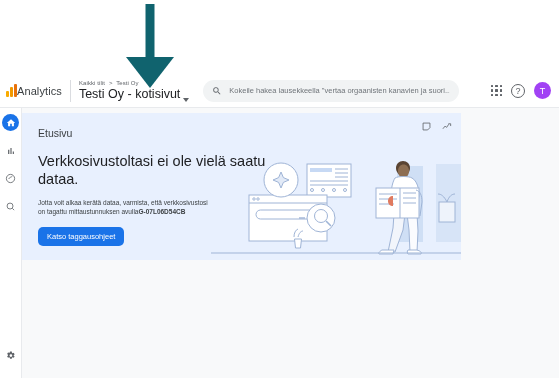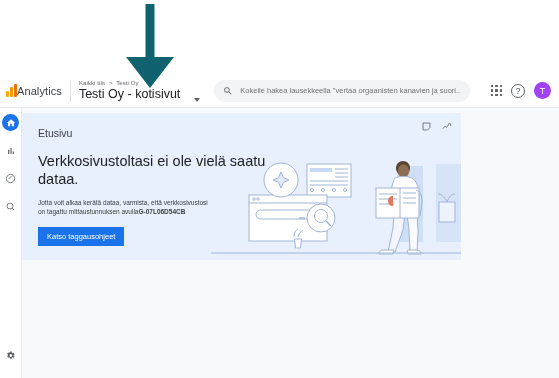--- a/index.html
+++ b/index.html
@@ -21,21 +21,21 @@
   .ga-logo i { display: block; width: 3px; border-radius: 1px; }
   .ga-logo i.b1 { height: 6px;  background: #f9ab00; }
   .ga-logo i.b2 { height: 10px; background: #f29900; }
   .ga-logo i.b3 { height: 13px; background: #e8710a; }
   .brand-name { font-size: 11px; color: #3c4043; letter-spacing: .1px; }
   .vdiv { width: 1px; height: 22px; background: #dadce0; margin: 0 8px; }
 
   .prop-sel { display: flex; flex-direction: column; justify-content: center; cursor: pointer; }
   .crumb { font-size: 6px; color: #5f6368; line-height: 8px; letter-spacing: .1px; white-space: nowrap; }
   .crumb .sep { margin: 0 2px; }
-  .prop-row { display: flex; align-items: flex-end; gap: 14px; }
+  .prop-row { display: flex; align-items: flex-end; gap: 3px; }
   .prop-title { font-size: 12.5px; color: #202124; line-height: 15px; white-space: nowrap; }
   .caret { width: 0; height: 0; border-left: 3px solid transparent; border-right: 3px solid transparent; border-top: 4px solid #5f6368; }
 
   .searchbar {
     margin-left: 14px; width: 256px; height: 22px; background: #f1f3f4;
     border-radius: 11px; display: flex; align-items: center; padding: 0 9px; cursor: text;
   }
   .searchbar .sph { font-size: 7.5px; color: #70757a; margin-left: 7px; white-space: nowrap; overflow: hidden; }
 
   .top-right { margin-left: auto; display: flex; align-items: center; gap: 9px; margin-right: 8px; }
@@ -62,21 +62,21 @@
     position: relative; margin: 5px 0 0 0; width: 439px; height: 147px;
     background: #e8f0fe; overflow: hidden;
   }
   .hero-txt { position: absolute; left: 16px; top: 14px; width: 270px; }
   .hero-eyebrow { font-size: 10.5px; color: #3c4043; margin-bottom: 13px; }
   .hero-h1 { font-size: 14.5px; line-height: 18px; color: #202124; margin-bottom: 10px; }
   .hero-p { font-size: 6.5px; line-height: 9px; color: #3c4043; width: 172px; margin-bottom: 9px; }
   .hero-p b { font-weight: bold; }
   .hero-btn {
     display: inline-block; background: #1a73e8; color: #fff; font-size: 7.5px;
-    padding: 5px 9px; border-radius: 0; border: none; cursor: pointer; font-family: inherit;
+    padding: 5px 9px; border-radius: 5px; border: none; cursor: pointer; font-family: inherit;
   }
   .hero-actions { position: absolute; right: 8px; top: 8px; display: flex; align-items: center; gap: 9px; }
   .hero-act { cursor: pointer; color: #5f6368; display: flex; }
   .hero-illu { position: absolute; right: 0; bottom: 0; width: 250px; height: 120px; }
 
   
   .annot { position: absolute; left: 112px; top: 2px; width: 80px; height: 88px; pointer-events: none; }
 </style>
 </head>
 <body>

